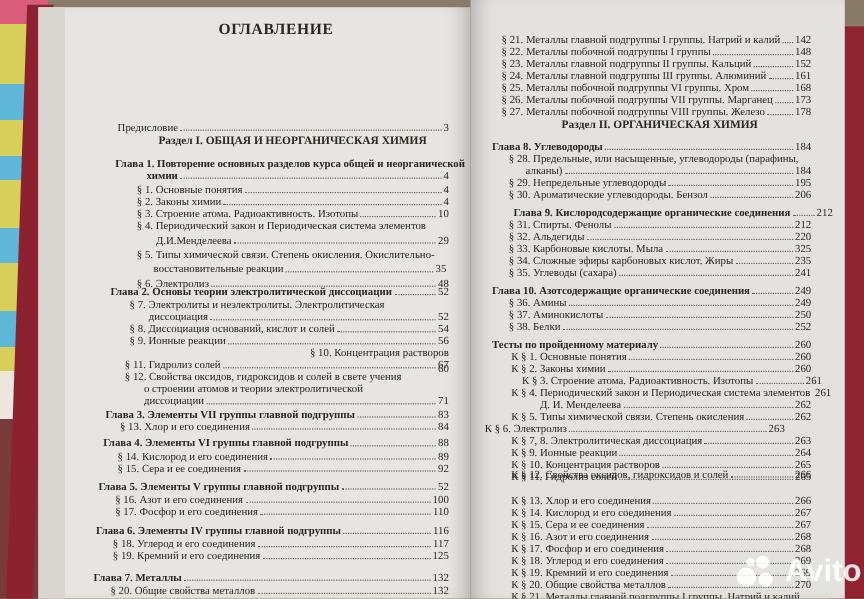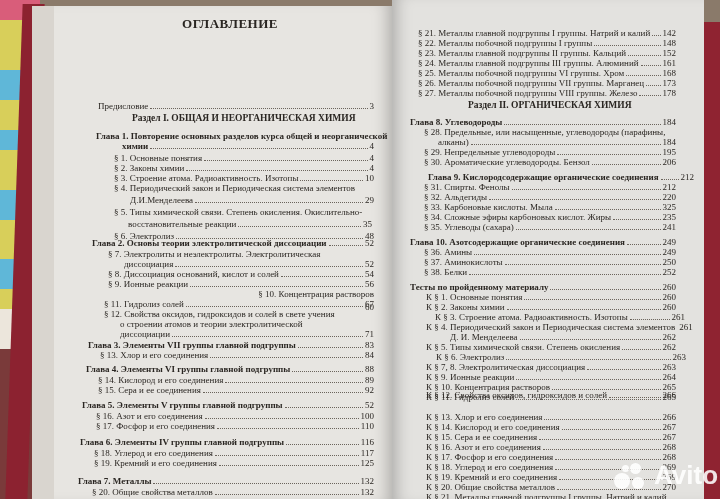--- a/index.html
+++ b/index.html
@@ -331,21 +331,21 @@
 <div class="row" style="left:450px;top:332px;width:226px;">
     <span class="t">Д. И. Менделеева</span>
     <span class="d"></span>
     <span class="p">262</span>
   </div>
 <div class="row" style="left:426px;top:342px;width:250px;">
     <span class="t">К § 5. Типы химической связи. Степень окисления</span>
     <span class="d"></span>
     <span class="p">262</span>
   </div>
-<div class="row" style="left:436px;top:352px;width:250px;">
+<div class="row" style="left:404px;top:352px;width:250px;">
     <span class="t">К § 6. Электролиз</span>
     <span class="d"></span>
     <span class="p">263</span>
   </div>
 <div class="row" style="left:426px;top:362px;width:250px;">
     <span class="t">К § 7, 8. Электролитическая диссоциация</span>
     <span class="d"></span>
     <span class="p">263</span>
   </div>
 <div class="row" style="left:426px;top:372px;width:250px;">

